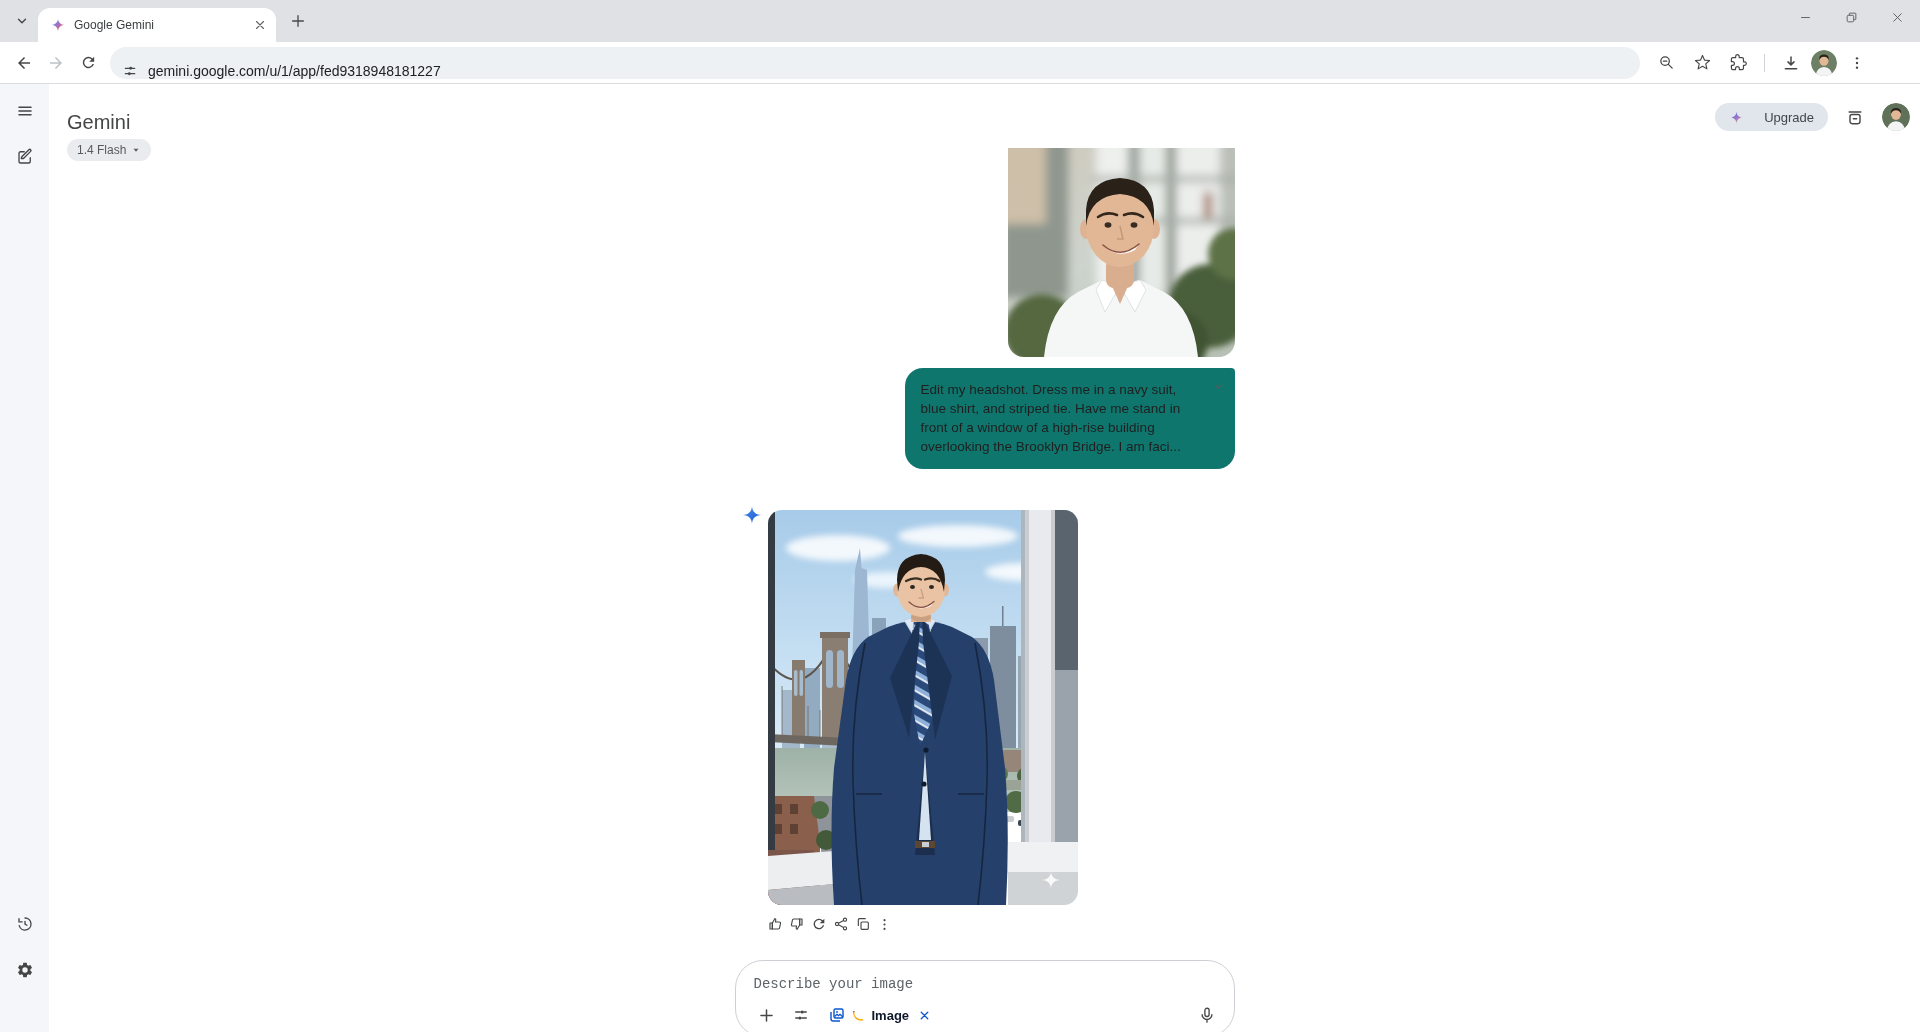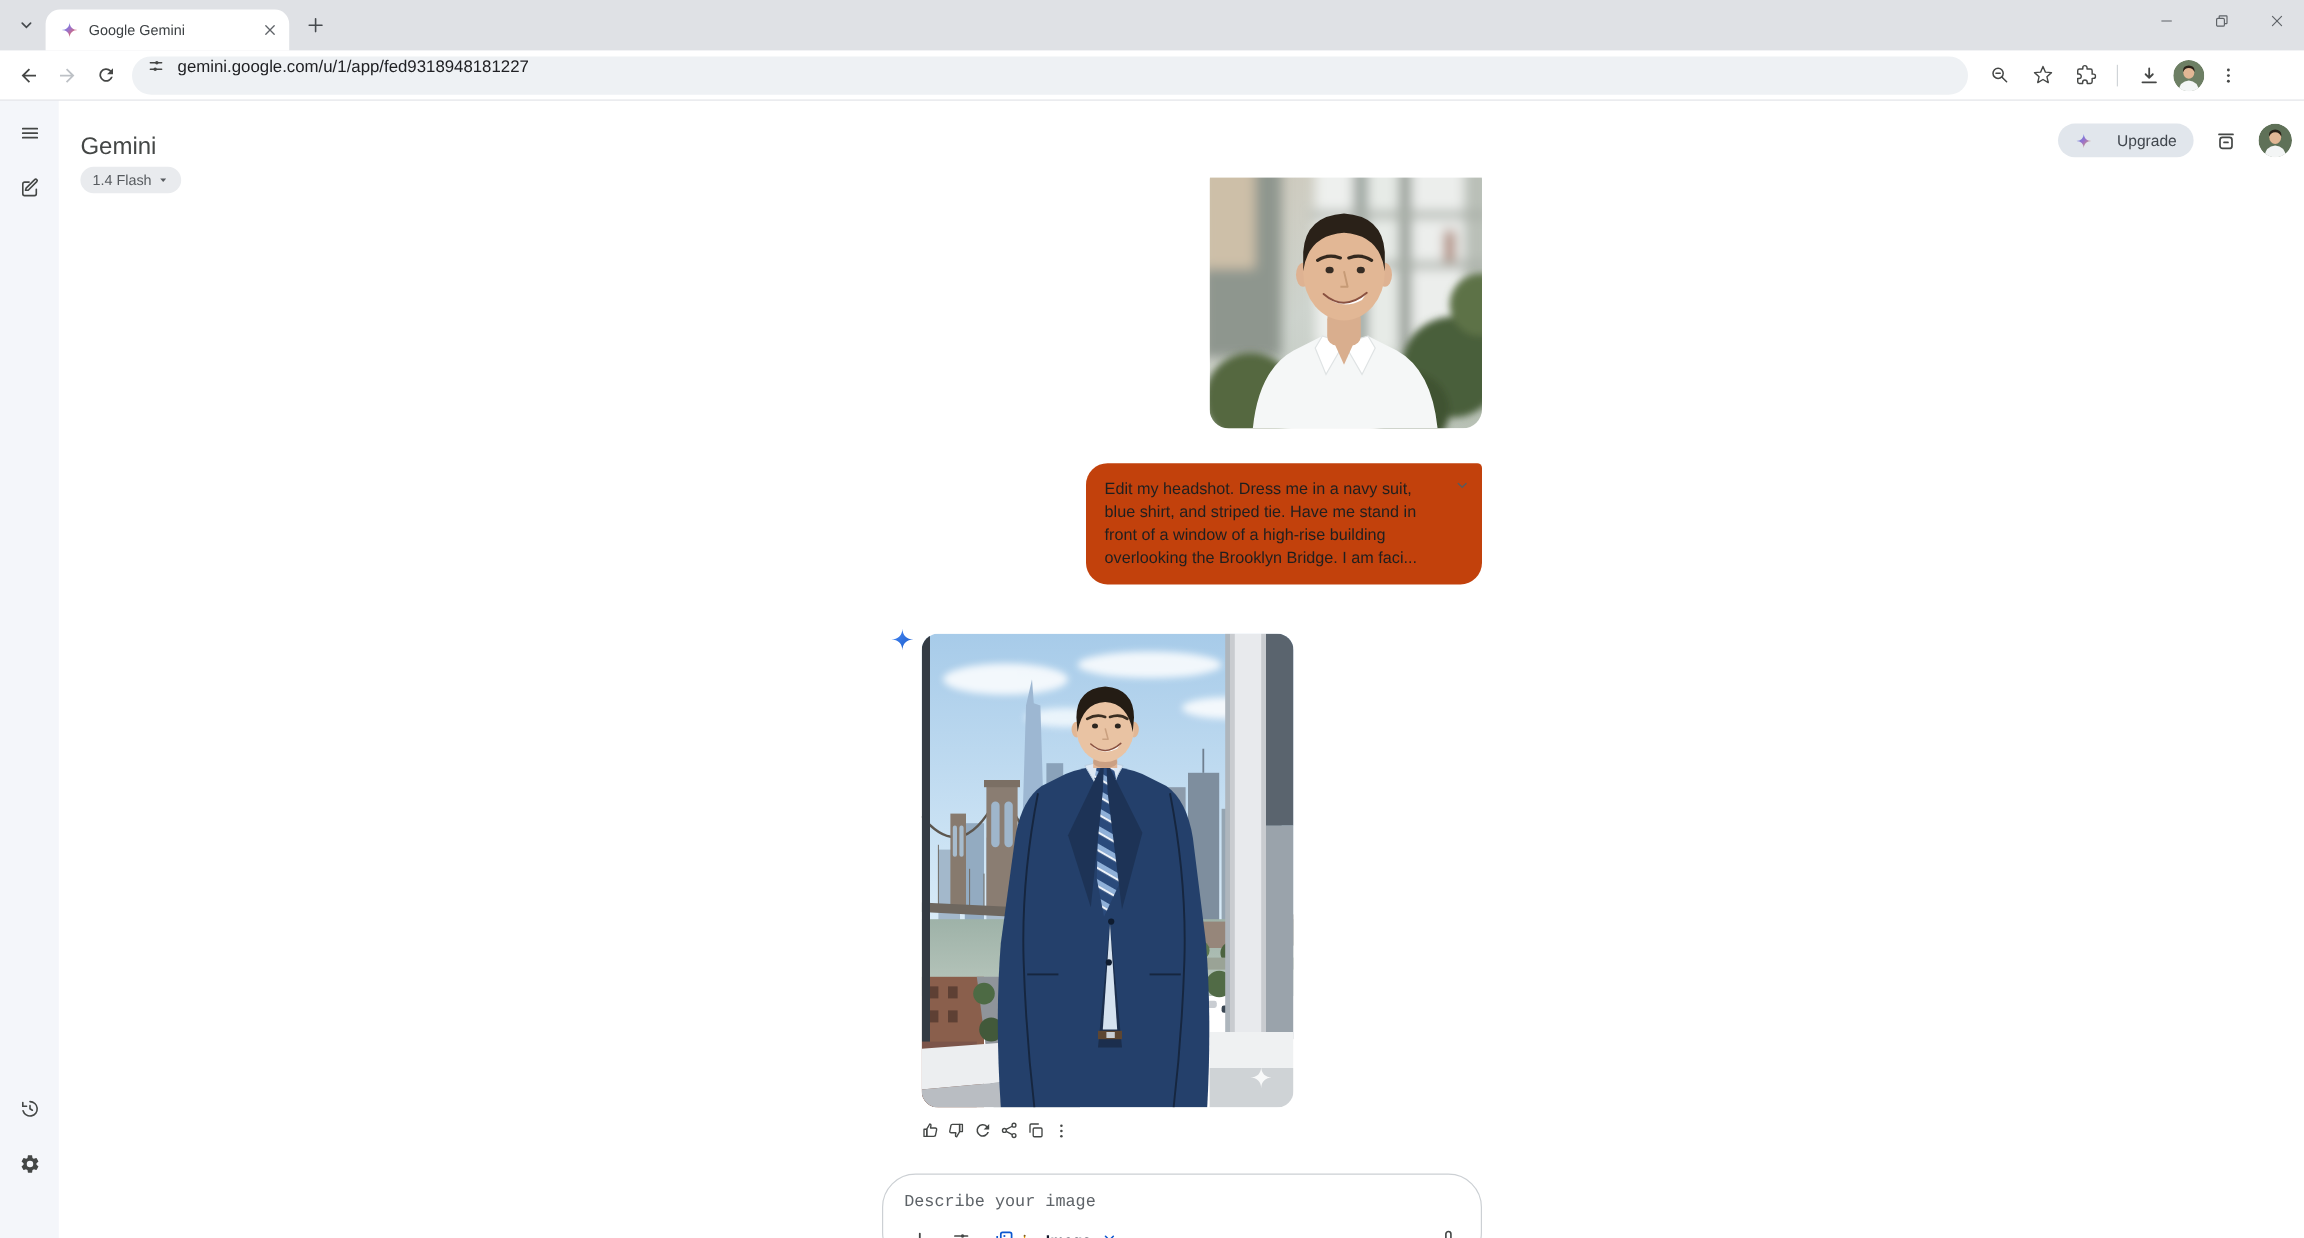--- a/index.html
+++ b/index.html
@@ -4,39 +4,39 @@
 <style>
   * { margin:0; padding:0; box-sizing:border-box; }
   html,body { width:1920px; height:1032px; overflow:hidden; background:#fff;
     font-family:"Liberation Sans", sans-serif; }
   .window { width:1920px; height:1032px; position:relative; background:#fff; }
 
   
   .titlebar { height:42px; background:#dfe1e5; display:flex; align-items:flex-end; position:relative; }
   .tab-search { width:28px; height:28px; margin:0 2px 7px 8px; border:none; background:transparent;
     border-radius:50%; display:flex; align-items:center; justify-content:center; color:#45494d; cursor:pointer; }
-  .tab { width:203px; height:34px; background:#fff; border-radius:12px 12px 0 0; display:flex;
+  .tab { width:238px; height:34px; background:#fff; border-radius:12px 12px 0 0; display:flex;
     align-items:center; padding:0 8px 0 12px; gap:8px; position:relative; }
   .tab-title { font-size:12px; color:#3c4043; flex:1; white-space:nowrap; overflow:hidden; }
   .tab-close { width:16px; height:16px; border:none; background:transparent; color:#5f6368;
     display:flex; align-items:center; justify-content:center; border-radius:50%; cursor:pointer; }
   .newtab-btn { width:28px; height:28px; margin:0 0 7px 8px; border:none; background:transparent;
     border-radius:50%; display:flex; align-items:center; justify-content:center; color:#45494d; cursor:pointer; }
   .win-controls { position:absolute; right:0; top:0; height:34px; display:flex; }
   .win-btn { width:46px; height:34px; border:none; background:transparent; color:#5f6368;
     display:flex; align-items:center; justify-content:center; cursor:pointer; }
 
   
   .toolbar { height:42px; background:#fff; display:flex; align-items:center; padding:0 8px;
     border-bottom:1px solid #dadce0; }
   .nav-btn { width:32px; height:32px; border:none; background:transparent; border-radius:50%;
     display:flex; align-items:center; justify-content:center; color:#454746; cursor:pointer; }
   .nav-btn.disabled { color:#bdc1c6; }
   .urlbar { flex:1; max-width:1530px; height:32px; background:#eef1f4; border-radius:16px;
-    margin:0 6px; display:flex; align-items:flex-start; padding:0 12px; gap:10px; }
+    margin:0 6px; display:flex; align-items:flex-end; padding:0 12px; gap:10px; }
   .urlbar input { border:none; background:transparent; outline:none; font-size:14px; color:#202124;
     flex:1; font-family:"Liberation Sans", sans-serif; }
   .tb-right { display:flex; align-items:center; gap:4px; margin-left:4px; }
   .tb-divider { width:1px; height:18px; background:#d0d4d8; margin:0 6px; }
   .avatar-sm { width:26px; height:26px; border-radius:50%; overflow:hidden; border:none; padding:0;
     background:transparent; cursor:pointer; }
 
   
   .app { height:948px; position:relative; background:#fff; }
   .sidebar { position:absolute; left:0; top:0; width:49px; height:948px; background:#f4f6fa;
@@ -61,21 +61,21 @@
     display:flex; align-items:center; justify-content:center; color:#444746; cursor:pointer; }
   .avatar-md { width:28px; height:28px; border-radius:50%; overflow:hidden; border:none; padding:0;
     background:transparent; cursor:pointer; }
 
   .main { margin-left:49px; height:100%; position:relative; }
   .column { width:500px; margin:0 auto; padding-top:50px; }
 
   
   .user-turn { display:flex; flex-direction:column; align-items:flex-end; }
   .headshot-card { width:227px; height:223px; border-radius:16px; overflow:hidden; cursor:pointer; }
-  .user-bubble { margin-top:29px; max-width:330px; background:#c2410c; border-radius:18px 4px 18px 18px;
+  .user-bubble { margin-top:11px; max-width:330px; background:#0f766e; border-radius:18px 4px 18px 18px;
     padding:12px 30px 13px 16px; position:relative; }
   .user-bubble .msg { font-size:13.5px; line-height:19px; color:#1f1f1f; }
   .bubble-expand { position:absolute; top:8px; right:6px; width:20px; height:20px; border:none;
     background:transparent; color:#575b5f; display:flex; align-items:center; justify-content:center; cursor:pointer; }
 
   
   .model-turn { display:flex; align-items:flex-start; margin-top:41px; }
   .spark { width:22px; height:22px; margin:-6px 5px 0 6px; flex:none; }
   .gen-card { width:310px; height:395px; border-radius:14px; overflow:hidden; cursor:pointer; }
 

